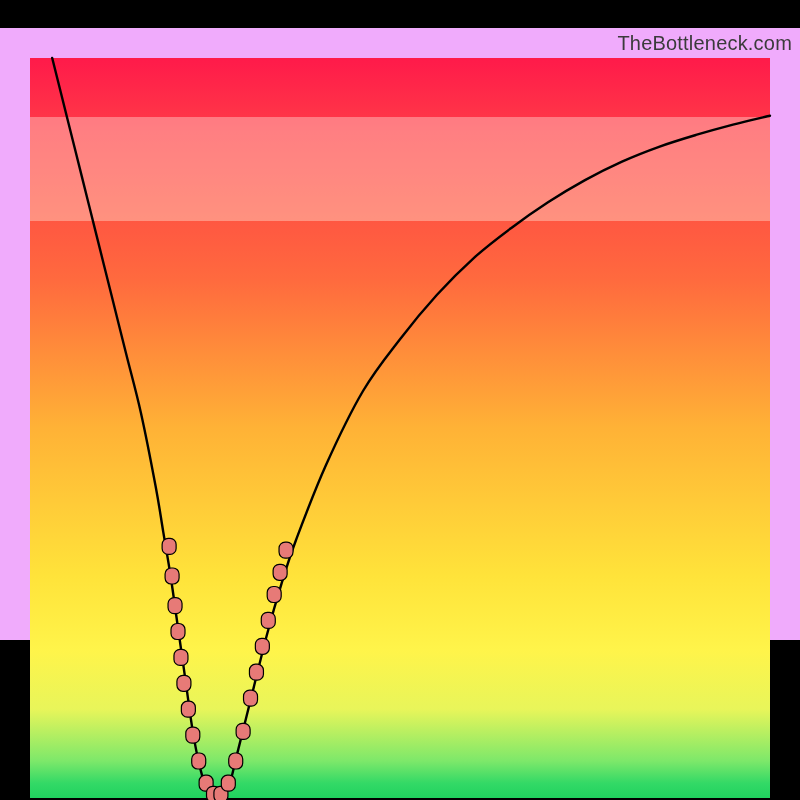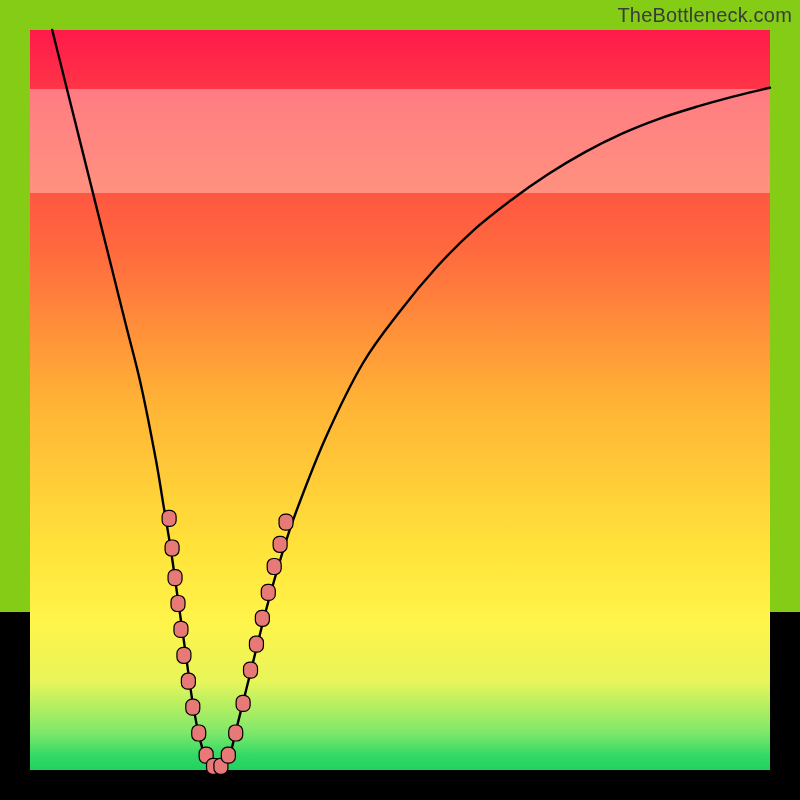--- a/index.html
+++ b/index.html
@@ -8,21 +8,22 @@
     width: 800px;
     height: 800px;
     overflow: hidden;
     background: #000;
     font-family: Arial, Helvetica, sans-serif;
   }
   .frame {
     position: relative;
     width: 800px;
     height: 612px;
-    background: #84cc16;
+    background: #f0abfc;
+    margin-top: 28px;
   }
   .plot-area {
     position: absolute;
     left: 30px;
     top: 30px;
     width: 740px;
     height: 740px;
     
     background: linear-gradient(
       to bottom,

